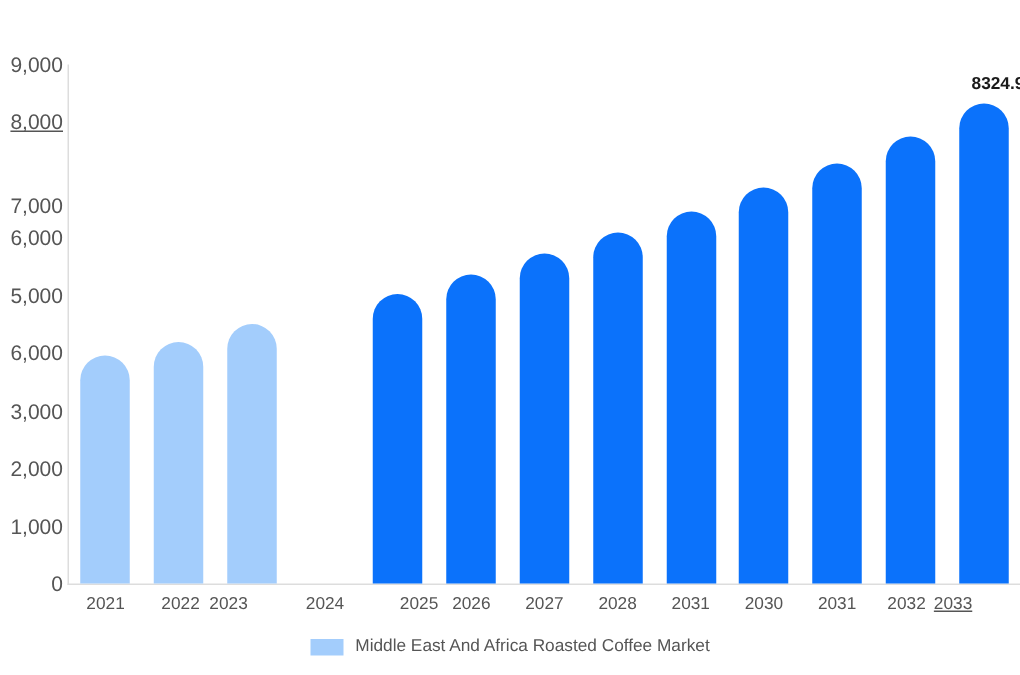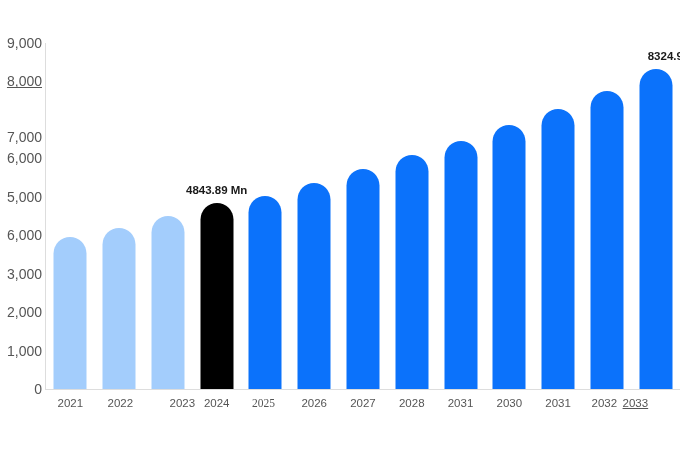--- a/index.html
+++ b/index.html
@@ -173,25 +173,20 @@
   <div id="plot-area">
       <div class="bar-slot" style="left: 0px; width: 48.7692px;">
         <div class="bar" style="height: 152.432px; background: rgb(163, 205, 252);"></div>
       </div>
       <div class="bar-slot" style="left: 48.7692px; width: 48.7692px;">
         <div class="bar" style="height: 161.467px; background: rgb(163, 205, 252);"></div>
       </div>
       <div class="bar-slot" style="left: 97.5385px; width: 48.7692px;">
         <div class="bar" style="height: 172.616px; background: rgb(163, 205, 252);"></div>
       </div>
-      <div class="bar-slot" style="left: 146.308px; width: 48.7692px;">
-        <div class="bar" style="height: 186.221px; background: rgb(0, 0, 0);">
-          <div class="bar-label">4843.89 Mn</div>
-        </div>
-      </div>
       <div class="bar-slot" style="left: 195.077px; width: 48.7692px;">
         <div class="bar" style="height: 193.376px; background: rgb(11, 114, 251);"></div>
       </div>
       <div class="bar-slot" style="left: 243.846px; width: 48.7692px;">
         <div class="bar" style="height: 205.678px; background: rgb(11, 114, 251);"></div>
       </div>
       <div class="bar-slot" style="left: 292.615px; width: 48.7692px;">
         <div class="bar" style="height: 219.902px; background: rgb(11, 114, 251);"></div>
       </div>
       <div class="bar-slot" style="left: 341.385px; width: 48.7692px;">
@@ -212,27 +207,31 @@
       <div class="bar-slot" style="left: 585.231px; width: 48.7692px;">
         <div class="bar" style="height: 320.046px; background: rgb(11, 114, 251);">
           <div class="bar-label clip-right">8324.90 Mn</div>
         </div>
       </div>
     </div>
 
   <div id="x-axis-labels">
       <div class="x-tick" style="left: 0px; width: 48.7692px;">2021</div>
       <div class="x-tick" style="left: 50px; width: 48.7692px;">2022</div>
-      <div class="x-tick" style="left: 112px; width: 48.7692px;">2023</div>
+      <div class="x-tick" style="left: 82px; width: 48.7692px;">2023</div>
       <div class="x-tick" style="left: 146.308px; width: 48.7692px;">2024</div>
-      <div class="x-tick" style="left: 193px; width: 48.7692px; font-family: Liberation Serif, serif;">2025</div>
+      <div class="x-tick" style="left: 209px; width: 48.7692px;">2025</div>
       <div class="x-tick" style="left: 243.846px; width: 48.7692px;">2026</div>
       <div class="x-tick" style="left: 292.615px; width: 48.7692px;">2027</div>
       <div class="x-tick" style="left: 341.385px; width: 48.7692px;">2028</div>
       <div class="x-tick" style="left: 390.154px; width: 48.7692px;">2031</div>
       <div class="x-tick" style="left: 438.923px; width: 48.7692px;">2030</div>
       <div class="x-tick" style="left: 487.692px; width: 48.7692px;">2031</div>
       <div class="x-tick" style="left: 534px; width: 48.7692px;">2032</div>
       <div class="x-tick" style="left: 565px; width: 48.7692px; text-decoration: underline;">2033</div>
     </div>
 
+  <div id="legend">
+    <div id="legend-swatch" style="background: rgb(163, 205, 252);"></div>
+    <div id="legend-label">Middle East And Africa Roasted Coffee Market</div>
+  </div>
 
 </div>
 
 </body></html>

